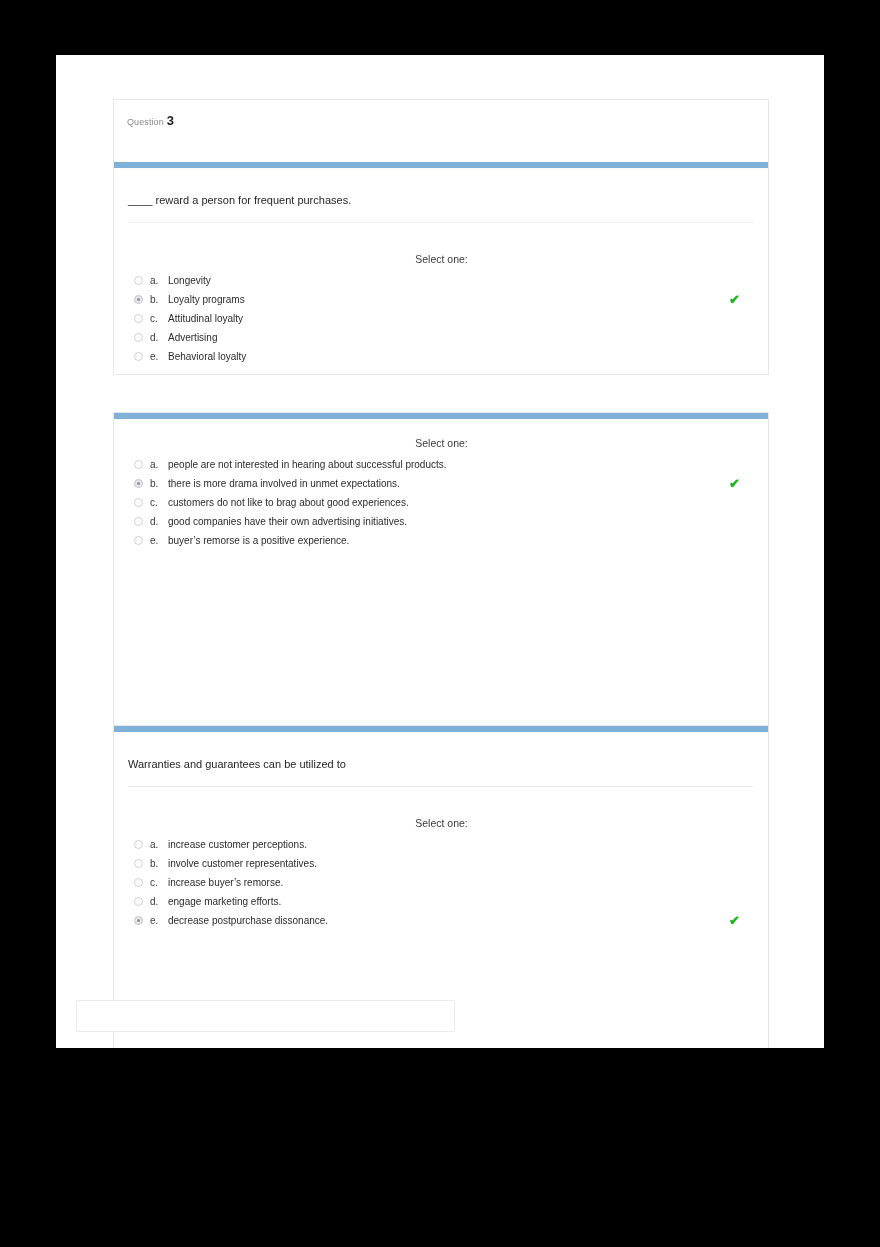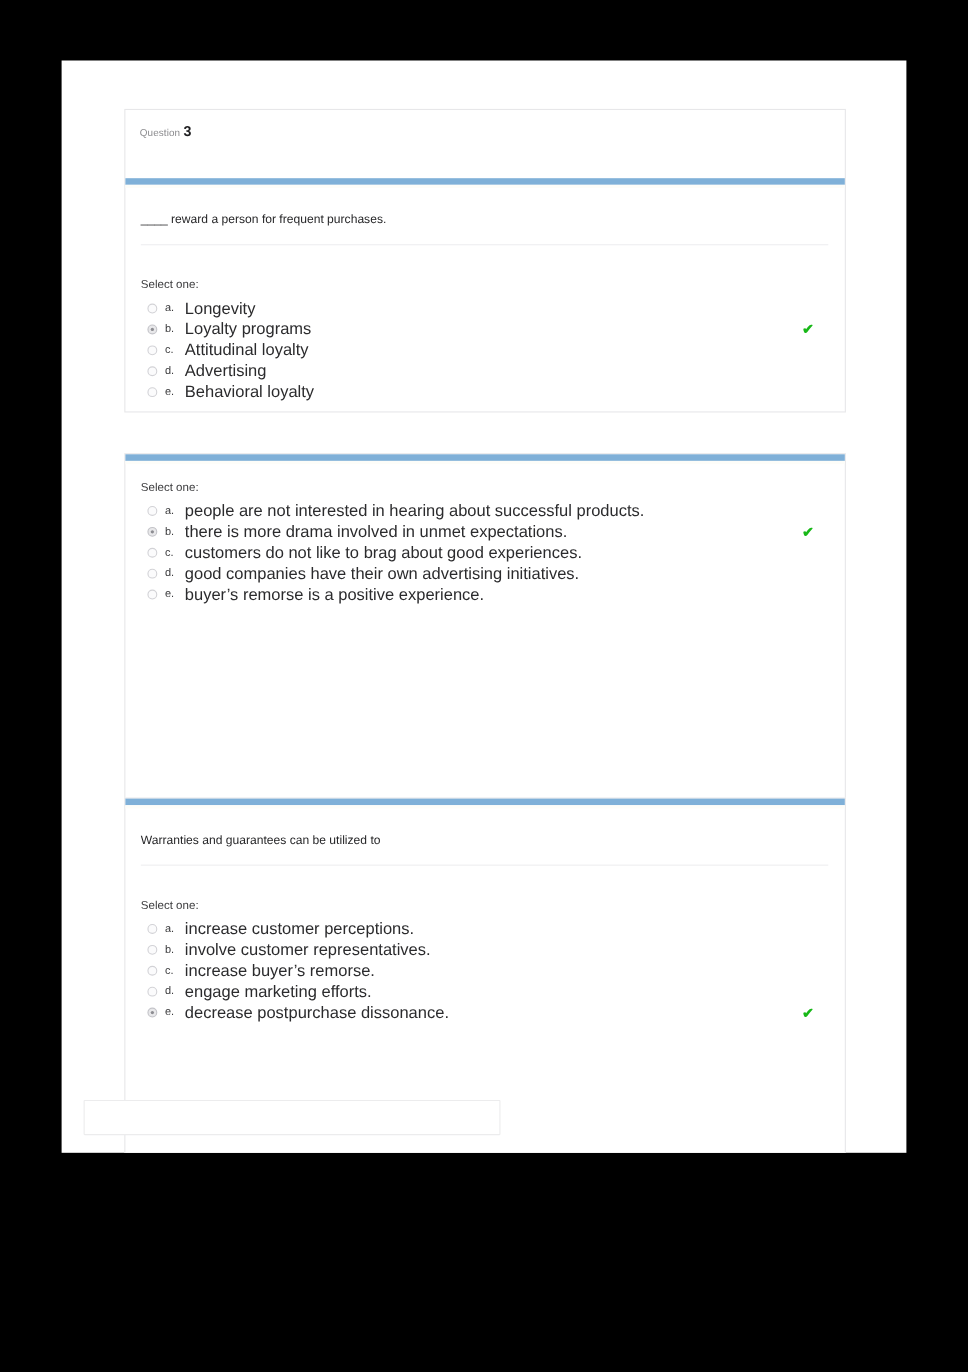--- a/index.html
+++ b/index.html
@@ -83,20 +83,21 @@
     color: #262628;
     padding: 22px 0 14px 0;
     line-height: 1.35;
     border-bottom: 1px solid #eeeef0;
     margin: 0 2px 15px 1px;
   }
   .select-one {
     font-size: 10.5px;
     color: #3b3b3d;
     padding: 15px 0 6px 1px;
+    text-align: center;
   }
 
   
   .answers {
     list-style: none;
     margin: 0;
     padding: 0 0 14px 0;
     position: relative;
   }
   .answer-row {
@@ -131,21 +132,21 @@
     background: #8d8d92;
   }
   .ans-letter {
     font-size: 10px;
     color: #3a3a3c;
     width: 18px;
     margin-left: 7px;
     flex: 0 0 auto;
   }
   .ans-text {
-    font-size: 15px;
+    font-size: 10px;
     color: #2b2b2d;
     white-space: nowrap;
   }
 
   
   .tick {
     position: absolute;
     right: 14px;
     width: 13px;
     height: 13px;

